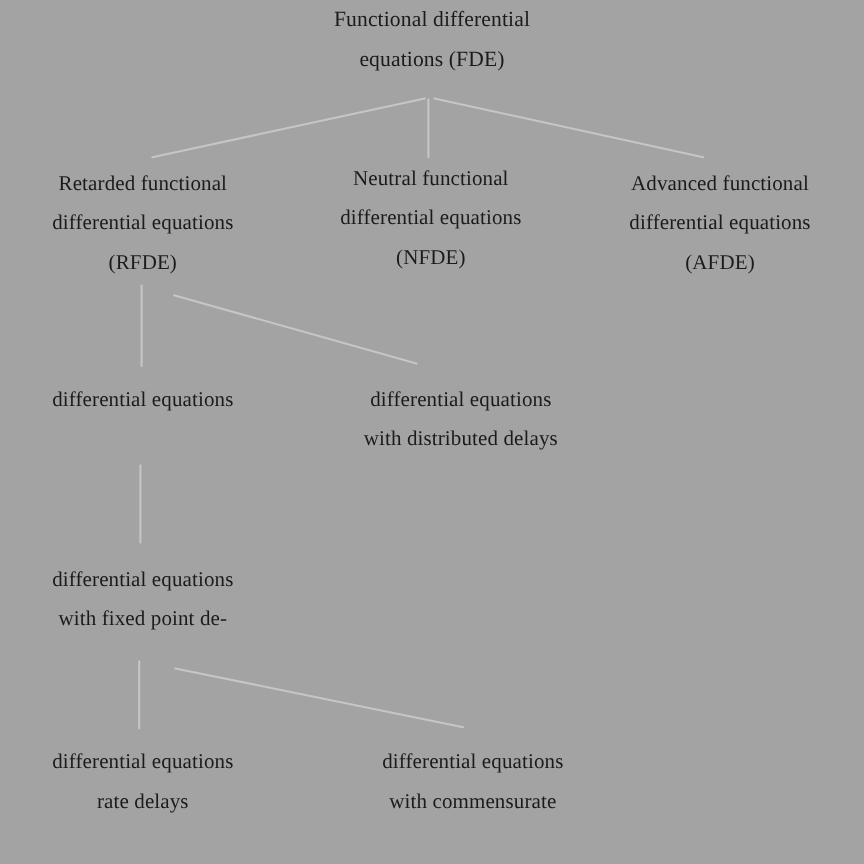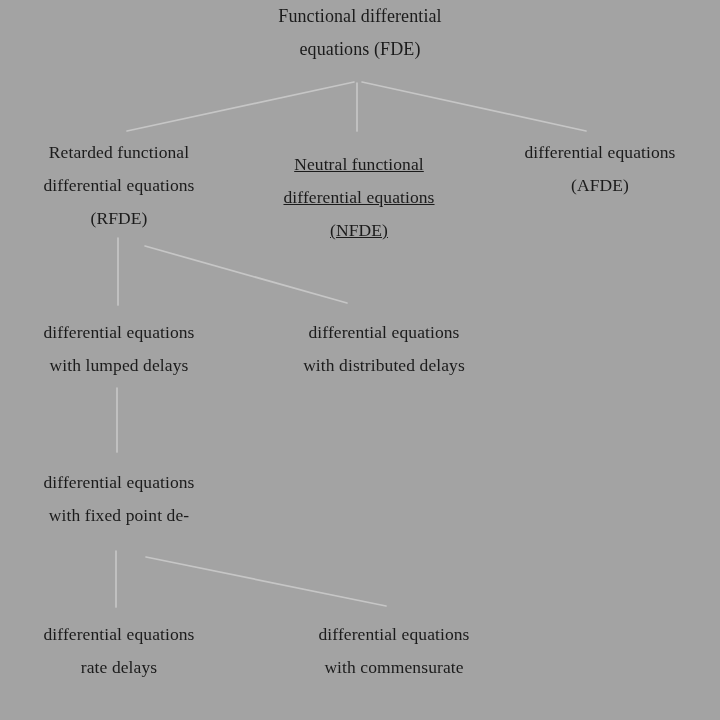--- a/index.html
+++ b/index.html
@@ -68,34 +68,34 @@
     <span class="line">Functional differential</span>
     <span class="line">equations (FDE)</span>
   </div>
 
   <div class="node" style="left:8px; top:136px; width:222px;">
     <span class="line">Retarded functional</span>
     <span class="line">differential equations</span>
     <span class="line">(RFDE)</span>
   </div>
 
-  <div class="node" style="left:248px; top:148px; width:222px;text-decoration:underline;">
+  <div class="node" style="left:248px; top:132px; width:222px;">
     <span class="line">Neutral functional</span>
     <span class="line">differential equations</span>
     <span class="line">(NFDE)</span>
   </div>
 
   <div class="node" style="left:489px; top:136px; width:222px;">
+    <span class="line">Advanced functional</span>
     <span class="line">differential equations</span>
     <span class="line">(AFDE)</span>
   </div>
 
   <div class="node" style="left:8px; top:316px; width:222px;">
     <span class="line">differential equations</span>
-    <span class="line">with lumped delays</span>
   </div>
 
   <div class="node" style="left:268px; top:316px; width:232px;">
     <span class="line">differential equations</span>
     <span class="line">with distributed delays</span>
   </div>
 
   <div class="node" style="left:8px; top:466px; width:222px;">
     <span class="line">differential equations</span>
     <span class="line">with fixed point de-</span>

